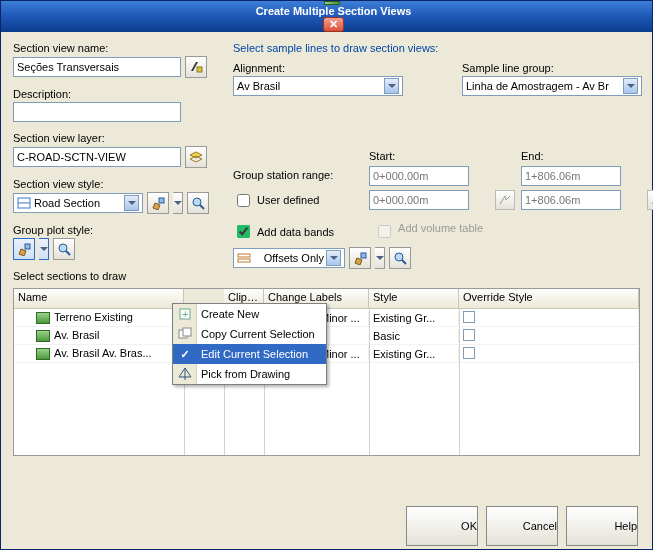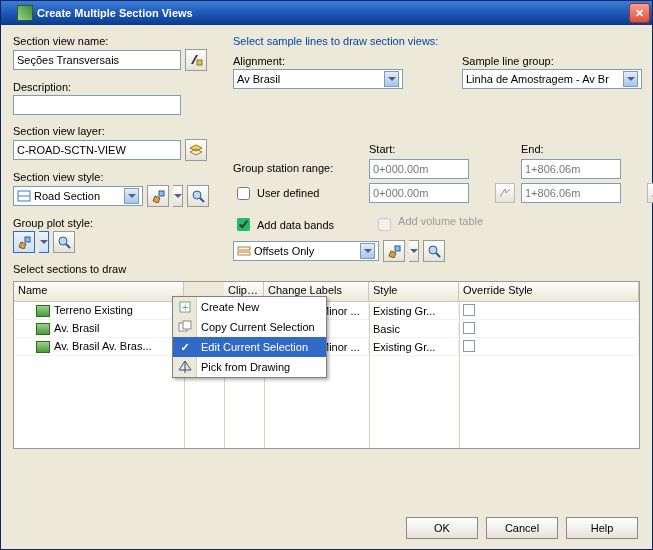--- a/index.html
+++ b/index.html
@@ -1,18 +1,18 @@
 <!DOCTYPE html>
 <html><head>
 <meta charset="utf-8">
 <style>
   * { box-sizing: border-box; font-family: Tahoma, Arial, sans-serif; font-size: 11px; }
   body { margin: 0; background: #ece9d8; }
   .window { width: 653px; height: 550px; border: 1px solid #0a246a; background: #ece9d8; }
-  .titlebar { height: 24px; background: linear-gradient(to bottom, #3c7fd8, #1f57b6 50%, #0a3c8e); display: flex; align-items: center; padding: 0 2px 0 16px; color: #fff; font-weight: bold; }
+  .titlebar { height: 31px; background: linear-gradient(to bottom, #3c7fd8, #1f57b6 50%, #0a3c8e); display: flex; align-items: center; padding: 0 2px 0 16px; color: #fff; font-weight: bold; flex-direction: column; }
   .titlebar .ticon { width: 16px; height: 16px; margin-right: 4px; background: linear-gradient(45deg,#9bd38f,#3d8b2e); border:1px solid #2a5f1f; }
   .titlebar .spacer { flex: 1; }
   .closebtn { width: 21px; height: 20px; background: linear-gradient(#f5a191,#d85038); border: 1px solid #a0321f; border-radius: 3px; display:flex; align-items:center; justify-content:center; color:#fff; font-weight:bold; cursor:pointer;}
   .content { padding: 10px 12px 6px 12px; }
   .row { display: flex; gap: 24px; }
   .colL { width: 225px; }
   .colR { flex: 1; }
   .label { color: #000; margin-bottom: 2px; }
   .heading-blue { color: #0046a6; margin-bottom: 8px; }
   .field-row { display:flex; align-items:center; gap:4px; margin-bottom: 10px; }
@@ -39,21 +39,21 @@
   .td { border-right:1px solid #eee; padding:1px 4px; overflow:hidden; white-space:nowrap; text-overflow:ellipsis;}
   .sicon { width:14px; height:12px; display:inline-block; vertical-align:middle; background:linear-gradient(#9ad28c,#4c9a3a); border:1px solid #2f6b23; margin-right:4px; }
   .indent1 { padding-left: 22px; }
   .radio-off { width:12px; height:12px; border:1px solid #7f9db9; border-radius:50%; display:inline-block; }
   .chk-off { width:12px; height:12px; border:1px solid #7f9db9; display:inline-block; background:#fff;}
   .chk-on { width:12px; height:12px; border:1px solid #7f9db9; display:inline-block; background:#fff; position:relative;}
   .chk-on::after { content:'✓'; color:#2a8a2a; position:absolute; top:-3px; left:0; font-size:11px; }
   .vsep { display:flex; }
   .vline { width:1px; background:#d6d2c2; align-self:stretch;}
   .footer { position:absolute; bottom:10px; right:14px; display:flex; gap:8px; }
-  .btn { width:72px; height:22px; border:1px solid #888; background:linear-gradient(#fff,#e4e2d8); cursor:pointer; display:flex; align-items:center; justify-content:center; }
+  .btn { width:72px; height:40px; border:1px solid #888; background:linear-gradient(#fff,#e4e2d8); cursor:pointer; display:flex; align-items:center; justify-content:flex-end; }
   .ctxmenu { position:absolute; left:171px; top:271px; width:155px; background:#fff; border:1px solid #808080; box-shadow:2px 2px 3px rgba(0,0,0,.3); z-index:50; }
   .ctxmenu .ibar { position:absolute; left:0; top:0; bottom:0; width:24px; background:#ece9d8; border-right:1px solid #d6d2c2;}
   .mi { position:relative; height:20px; display:flex; align-items:center; padding-left:28px; cursor:pointer; }
   .mi:hover, .mi.sel { background:#316ac5; color:#fff; }
   .mi .micon { position:absolute; left:4px; top:2px; width:16px; height:16px; display:flex; align-items:center; justify-content:center; }
   .mi.sel .chkmark { color:#fff; }
   .chkmark { color:#000; font-weight:bold; }
   .small-arrow-btn { width:20px; height:20px; border:1px solid #999; background:linear-gradient(#fff,#e4e2d8); display:inline-flex; align-items:center; justify-content:center; cursor:pointer;}
   .disabled { color:#9a9a9a; border-color:#bbb; }
 </style>
@@ -201,21 +201,21 @@
             <input type="checkbox" class="ck" checked="" style="">
             <span>Add data bands</span>
           </div>
           <div style="display:flex; align-items:flex-start; gap:4px;">
             <input type="checkbox" class="ck" disabled="" style="">
             <span class="greyed">Add volume table</span>
           </div>
         </div>
 
         <div class="field-row" style="margin-top:6px;">
-          <div class="combo" style="width:146px;">
+          <div class="combo" style="width:112px;text-align:right;">
             <svg width="14" height="12" style="margin-right:3px;">
                 <rect x="1" y="2" width="12" height="3" fill="#fff" stroke="#c07a2a"></rect>
                 <rect x="1" y="7" width="12" height="3" fill="#fff" stroke="#c07a2a"></rect>
               </svg>
             <span class="combo-txt">Offsets Only</span>
             <span class="combo-arrow"></span>
           </div>
           <span class="iconbtn">
             <svg width="14" height="14">
                 <path d="M2 12 L4 7 L9 9 L7 14 Z" fill="#d9a24a" stroke="#7a5a1a"></path>

